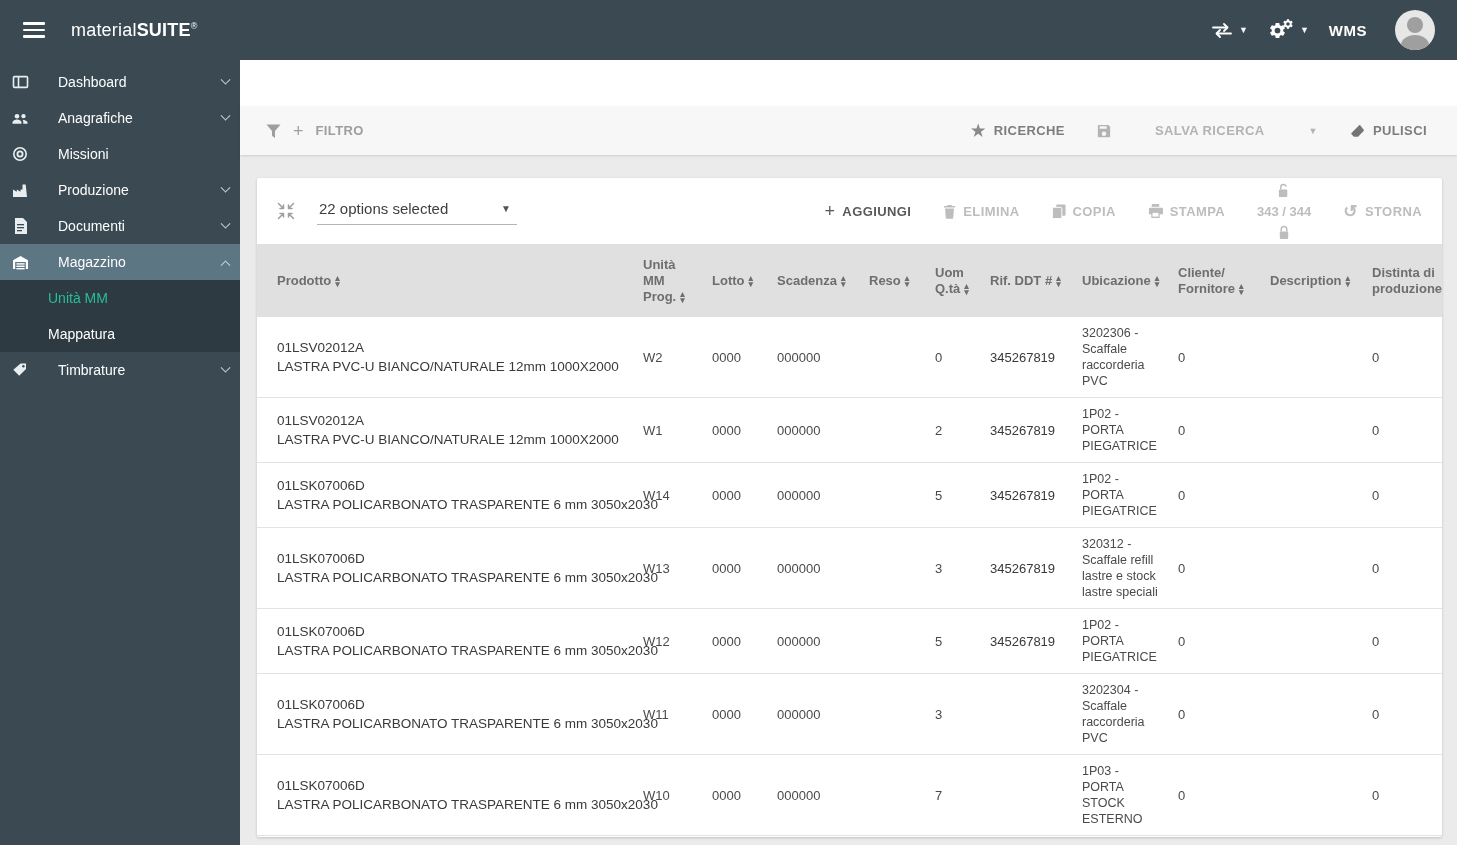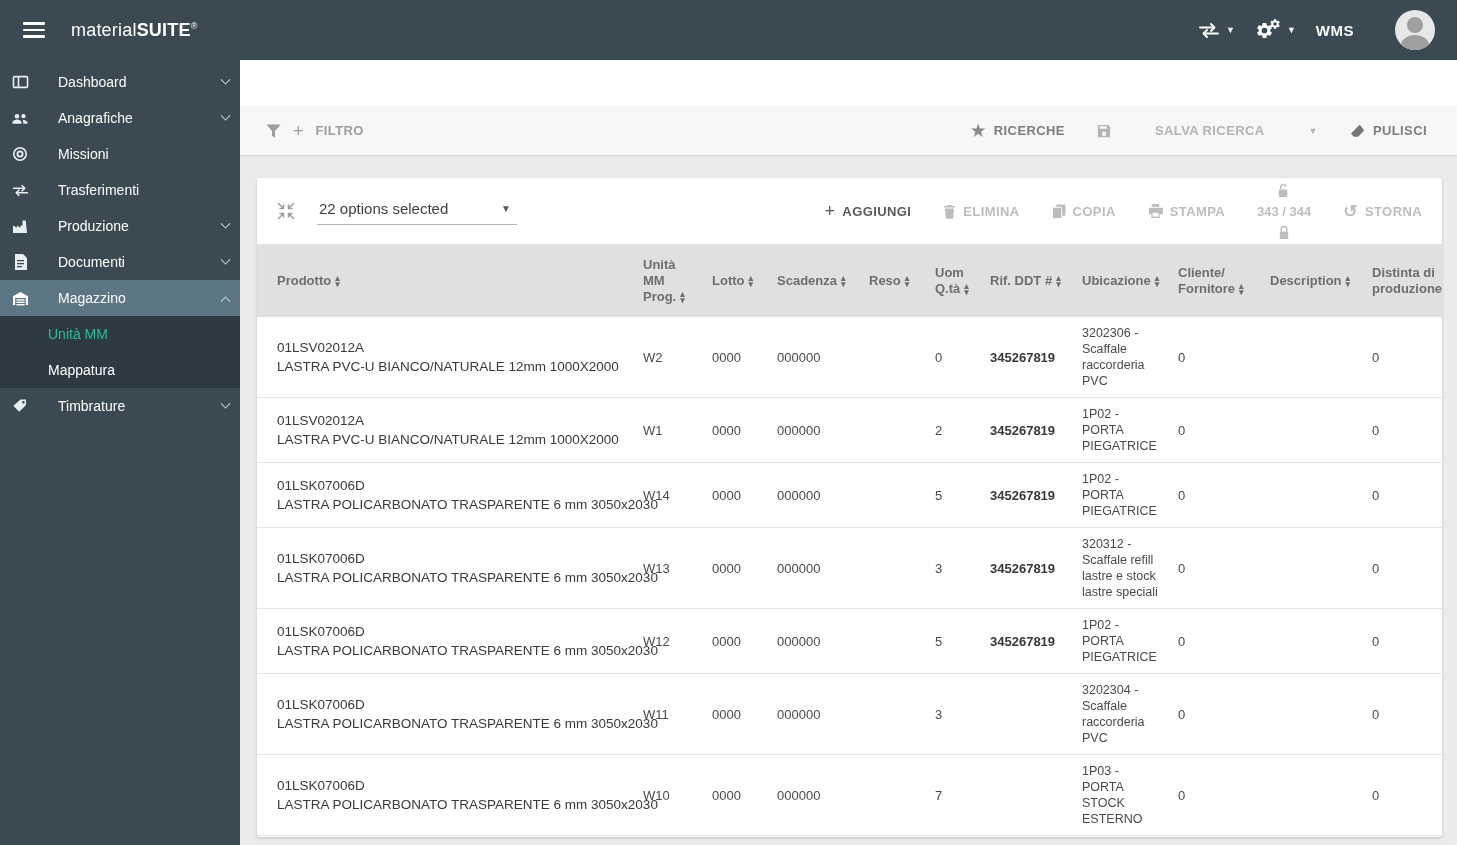--- a/index.html
+++ b/index.html
@@ -17,21 +17,21 @@
   .hamburger div{height:2.5px;background:#fff;margin:4px 0;border-radius:1px;}
   .logo{margin-left:26px;font-size:18px;color:#fff;letter-spacing:.2px;}
   .logo b{font-weight:700;}
   .logo sup{font-size:9px;}
   .topbar-right{margin-left:auto;display:flex;align-items:center;margin-right:22px;gap:8px;}
   .tb-group{display:flex;align-items:center;gap:6px;margin-right:12px;cursor:pointer;}
   .caret{font-size:9px;color:#fff;opacity:.95;}
   .gear-wrap{position:relative;width:26px;height:24px;}
   .gear-big{position:absolute;left:0;top:3px;}
   .gear-small{position:absolute;left:14px;top:0;}
-  .wms{font-weight:700;font-size:15px;letter-spacing:.5px;margin-right:33px;}
+  .wms{font-weight:700;font-size:15px;letter-spacing:.5px;margin-right:20px;}
   .avatar{width:40px;height:40px;border-radius:50%;background:#e7e7e7;position:relative;overflow:hidden;cursor:pointer;}
   .avatar .head{position:absolute;left:50%;top:7px;transform:translateX(-50%);width:16px;height:16px;border-radius:50%;background:#9f9f9f;}
   .avatar .body{position:absolute;left:50%;top:25px;transform:translateX(-50%);width:28px;height:20px;border-radius:50%;background:#9f9f9f;}
 
   
   .layout{display:flex;flex:1;min-height:0;}
   .sidebar{width:240px;flex:0 0 240px;background:var(--topbar_bg);color:#fff;padding-top:4px;}
   .side-item{height:36px;display:flex;align-items:center;padding:0 11px;font-size:14px;cursor:pointer;}
   .side-item .s-icon{width:18px;display:flex;justify-content:center;flex:0 0 18px;}
   .side-item .s-label{margin-left:29px;color:#fdfdfd;}
@@ -80,21 +80,21 @@
   thead th{background:var(--header_row_bg);height:73px;vertical-align:middle;text-align:left;
            font-size:13px;line-height:16px;font-weight:700;color:#6e6e6e;padding:8px 6px 8px 10px;cursor:pointer;}
   th.c-prod, td.c-prod{padding-left:20px;}
   .sort{display:inline-block;vertical-align:middle;margin-left:4px;line-height:0;color:#6e6e6e;}
   .sort::before{content:"▴";display:block;font-size:9px;line-height:6px;}
   .sort::after{content:"▾";display:block;font-size:9px;line-height:6px;}
   tbody td{vertical-align:middle;font-size:13px;color:#4a4a4a;padding:8px 6px 8px 10px;
            border-top:1px solid #e3e3e3;line-height:17px;}
   tbody tr:first-child td{border-top:none;}
   .pcode,.pdesc{color:#3a3a3a;font-size:13.5px;line-height:19px;white-space:nowrap;}
-  td.c-ddt{font-weight:700;color:#383838;}
+  td.c-ddt{font-weight:400;color:#383838;}
   td.c-ubi{font-size:12.5px;line-height:16px;}
 
   svg{display:block;}
 </style>
 </head>
 <body>
 
 <div class="app">
 
   <header class="topbar">
@@ -161,31 +161,20 @@
         <span class="chev down"></span>
       </div>
       <div class="side-item">
         <span class="s-icon">
           <svg width="16" height="16" viewBox="0 0 16 16" fill="none" stroke="#e8eef0">
               <circle cx="8" cy="8" r="6.2" stroke-width="1.6"></circle>
               <circle cx="8" cy="8" r="2.6" stroke-width="1.8"></circle>
             </svg>
         </span>
         <span class="s-label">Missioni</span>
-      </div>
-      <div class="side-item">
-        <span class="s-icon">
-          <svg width="17" height="13" viewBox="0 0 22 15" fill="none" stroke="#e8eef0" stroke-width="2" stroke-linecap="round" stroke-linejoin="round">
-              <path d="M2 4.5h14"></path>
-              <path d="M13 1l3.5 3.5L13 8"></path>
-              <path d="M20 10.5H6"></path>
-              <path d="M9 7L5.5 10.5 9 14"></path>
-            </svg>
-        </span>
-        <span class="s-label">Trasferimenti</span>
       </div>
       <div class="side-item">
         <span class="s-icon">
           <svg width="16" height="15" viewBox="0 0 16 15" fill="#e8eef0">
               <path d="M1 14V6.5l3.8 2.3V6.5l3.7 2.3V6.5h2V1.5h3.2L15 14z"></path>
             </svg>
         </span>
         <span class="s-label">Produzione</span>
         <span class="chev down"></span>
       </div>

